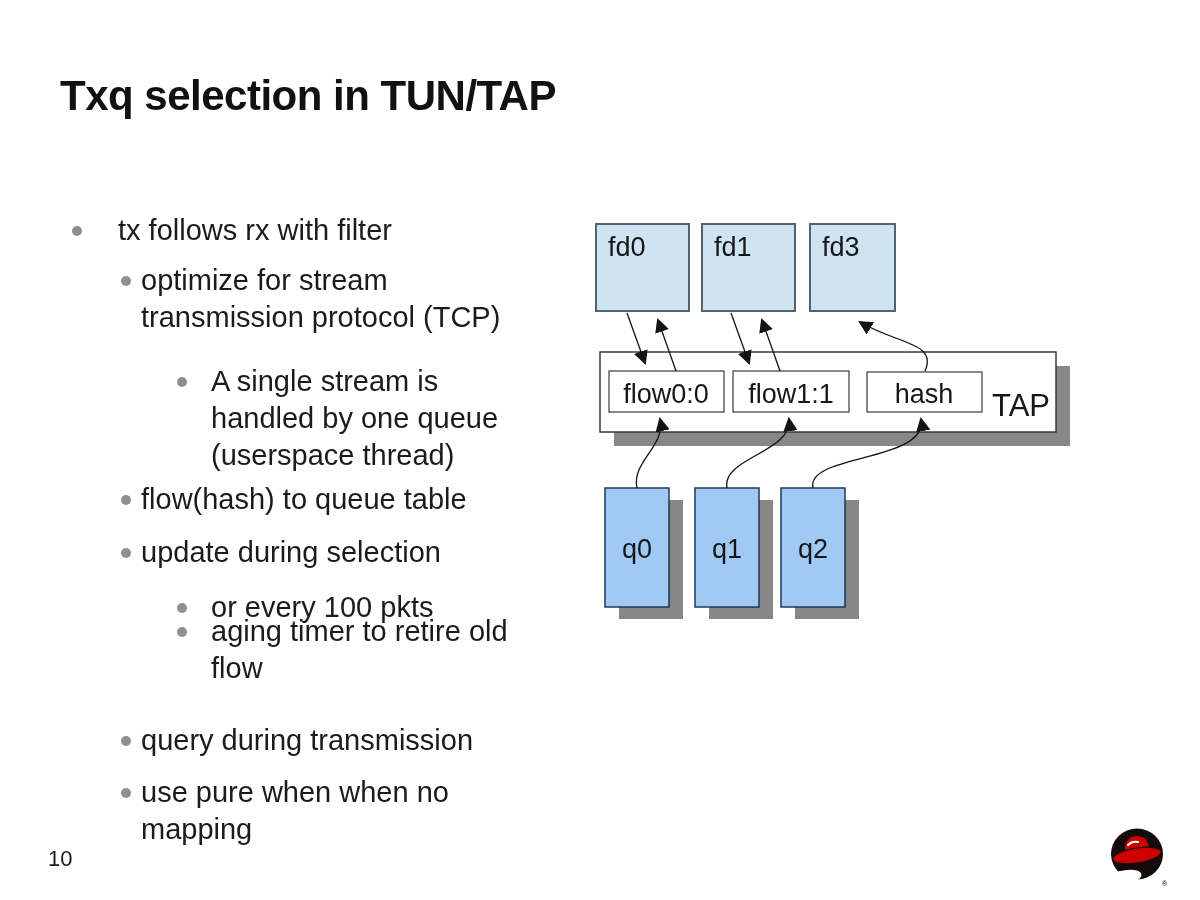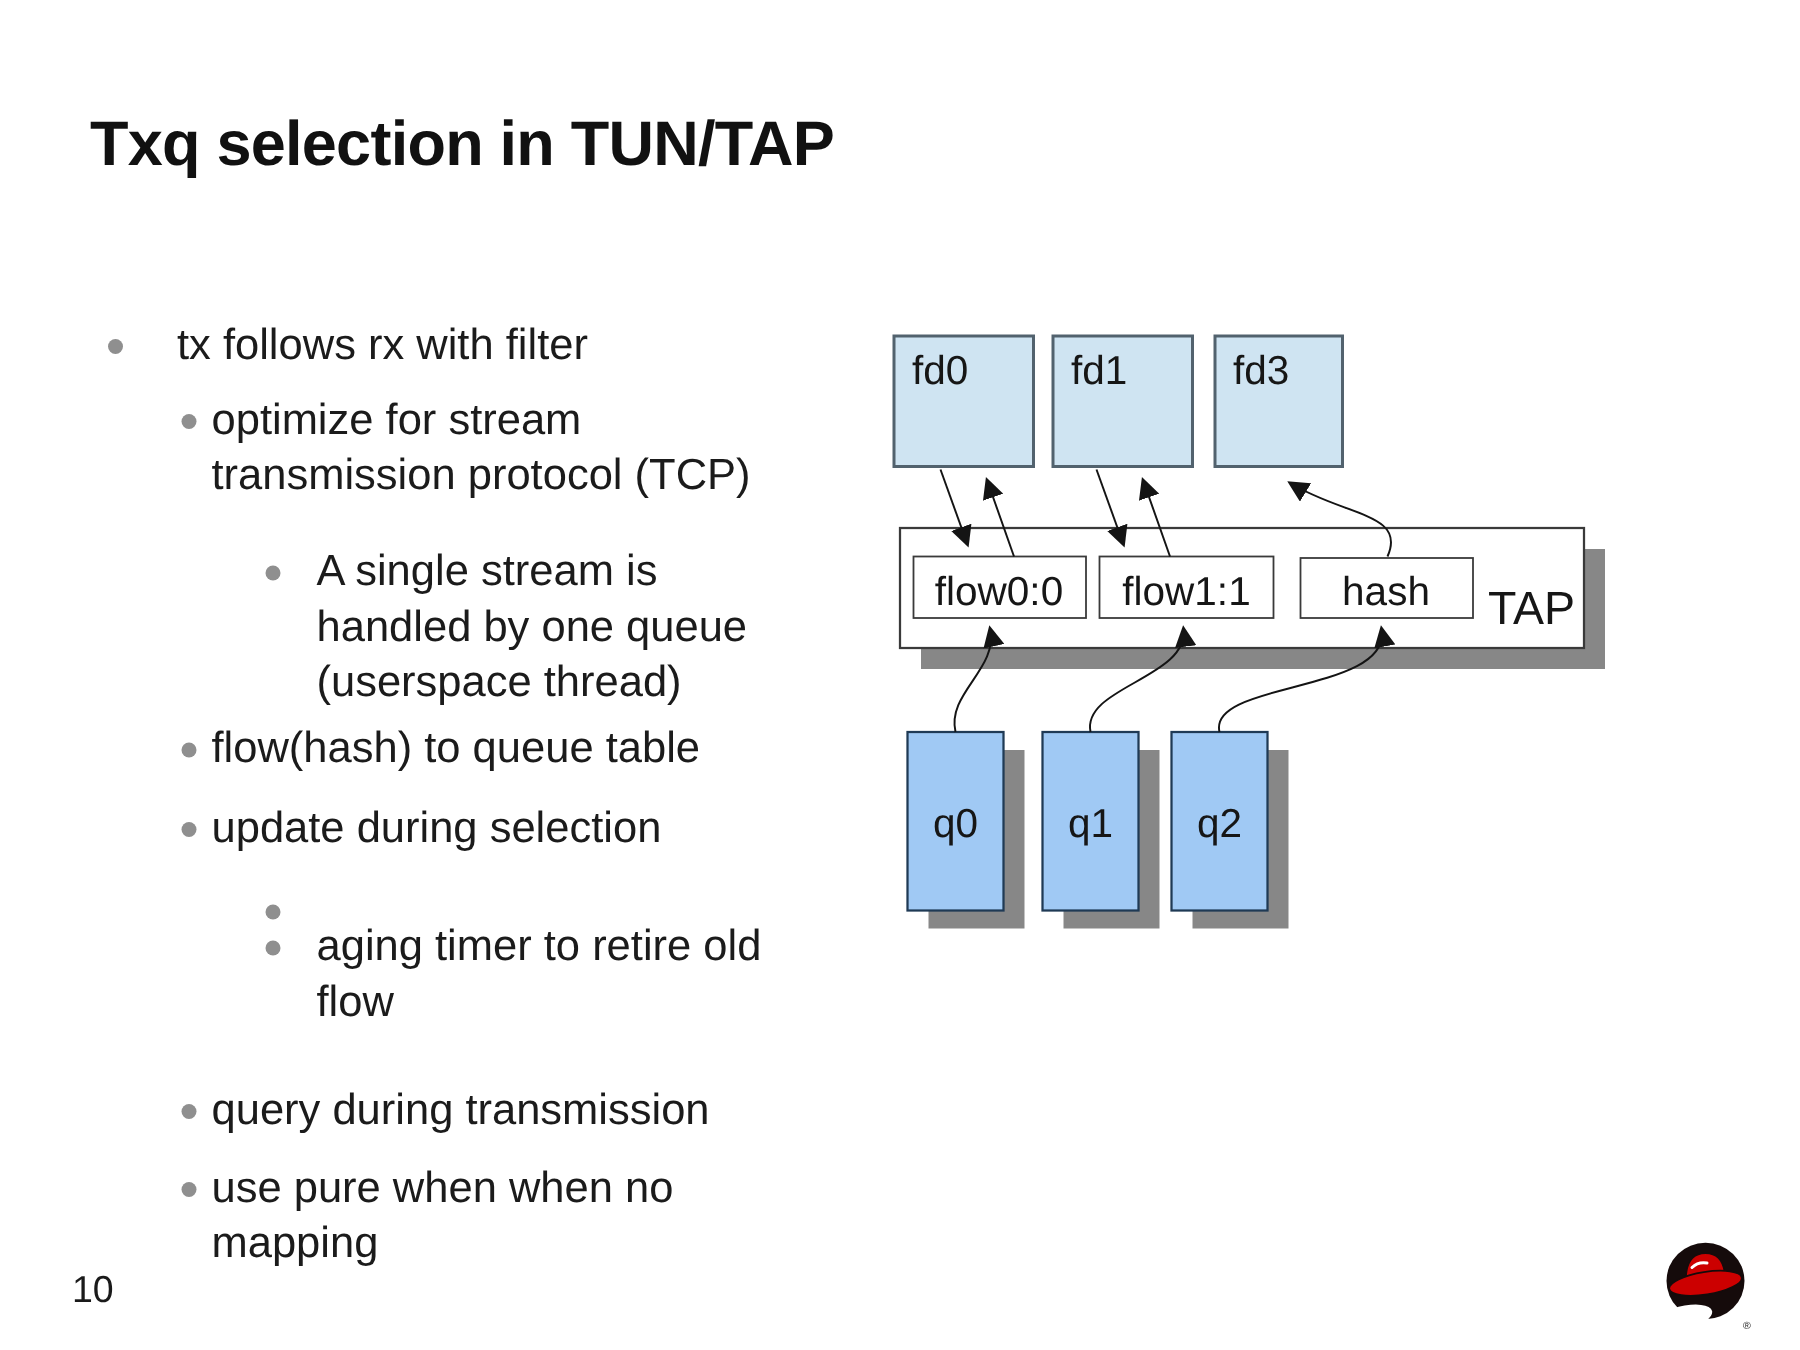--- a/index.html
+++ b/index.html
@@ -11,21 +11,21 @@
     position:absolute;left:60px;top:72px;font-size:42px;font-weight:700;color:#111;
     letter-spacing:-0.5px;white-space:nowrap;
   }
   .bullet{position:absolute;display:flex;align-items:flex-start;}
   .dot{flex:0 0 auto;width:10px;height:10px;border-radius:50%;background:#8f8f8f;margin-top:14px;}
   .btext{font-size:29px;line-height:37px;color:#1b1b1b;white-space:pre-line;}
   .lvl1{left:72px;}  .lvl1 .btext{margin-left:36px;}
   .lvl2{left:121px;} .lvl2 .btext{margin-left:10px;}
   .lvl3{left:177px;} .lvl3 .btext{margin-left:24px;}
   .diagram{position:absolute;left:0;top:0;}
-  .pagenum{position:absolute;left:48px;top:846px;font-size:25px;color:#1a1a1a;}
+  .pagenum{position:absolute;left:48px;top:846px;font-size:22px;color:#1a1a1a;}
   .logo{position:absolute;left:1104px;top:822px;width:66px;height:68px;}
   svg text{font-family:"Liberation Sans", sans-serif;fill:#161616;}
 </style>
 </head>
 <body>
 
 <div class="title">Txq selection in TUN/TAP</div>
 
 <div class="bullet lvl1" style="top:212px">
   <span class="dot"></span>
@@ -45,20 +45,21 @@
 <div class="bullet lvl2" style="top:481px">
   <span class="dot"></span>
   <div class="btext">flow(hash) to queue table</div>
 </div>
 <div class="bullet lvl2" style="top:534px">
   <span class="dot"></span>
   <div class="btext">update during selection</div>
 </div>
 <div class="bullet lvl3" style="top:589px">
   <span class="dot"></span>
+  <div class="btext">or every 100 pkts</div>
 </div>
 <div class="bullet lvl3" style="top:613px">
   <span class="dot"></span>
   <div class="btext">aging timer to retire old
 flow</div>
 </div>
 <div class="bullet lvl2" style="top:722px">
   <span class="dot"></span>
   <div class="btext">query during transmission</div>
 </div>

